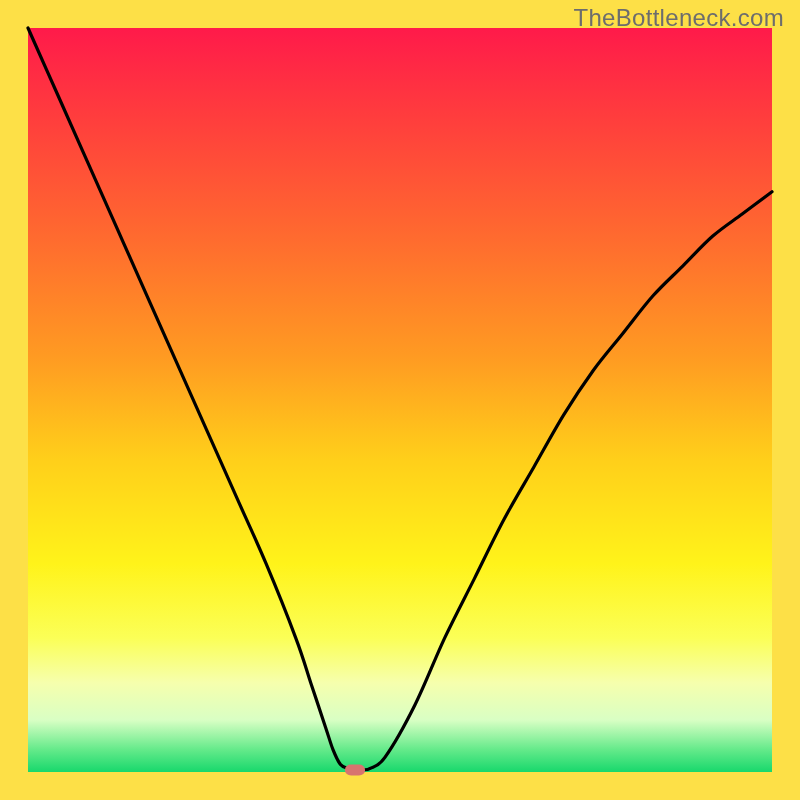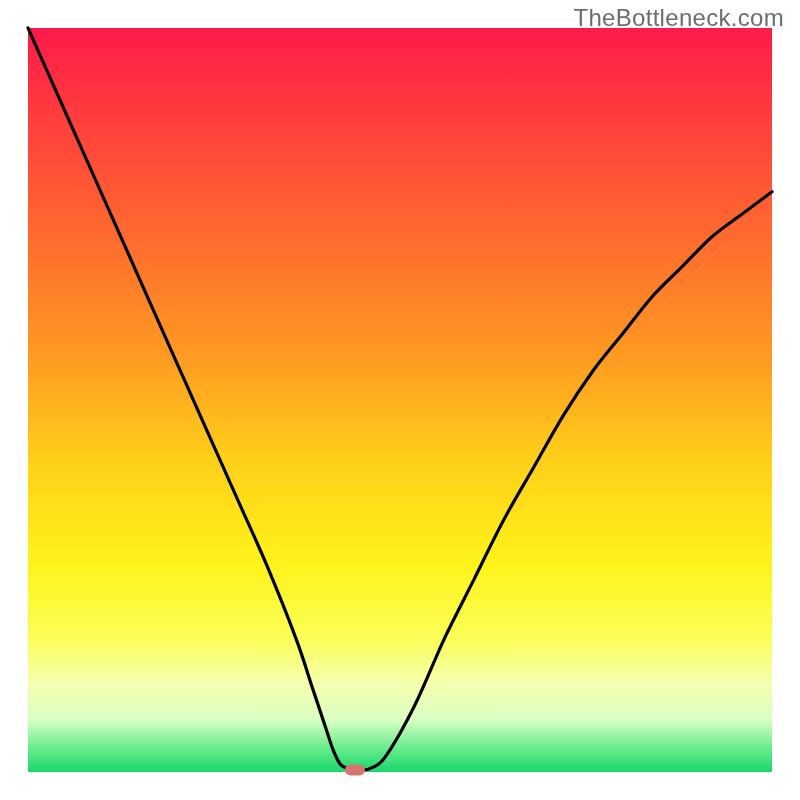--- a/index.html
+++ b/index.html
@@ -9,21 +9,21 @@
     height: 800px;
     overflow: hidden;
     background: #000;
   }
   .frame {
     position: absolute;
     top: 0;
     left: 0;
     width: 800px;
     height: 800px;
-    background: #ffffff;
+    background: #fde047;
   }
   .plot-area {
     position: absolute;
     top: 28px;
     left: 28px;
     width: 744px;
     height: 744px;
     
     background: linear-gradient(
       to bottom,

